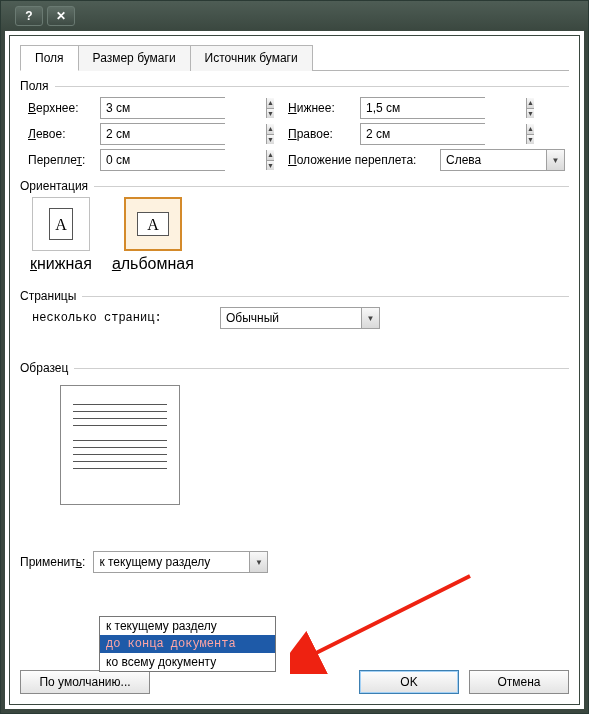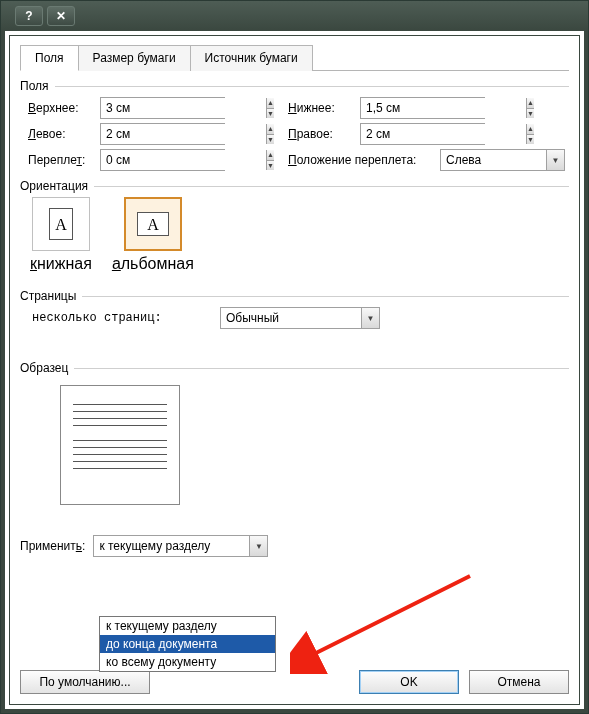--- a/index.html
+++ b/index.html
@@ -168,39 +168,40 @@
     background: #fff;
     padding: 18px 12px 6px 12px;
   }
   .preview-page .ln {
     border-top: 1px solid #555;
     margin-bottom: 6px;
   }
   .apply-row {
     display: flex;
     align-items: center;
-    margin-top: 10px;
+    margin-top: 26px;
     position: relative;
   }
   .apply-label { padding-right: 8px; }
   .dropdown-open {
     position: absolute;
     left: 89px;
     top: 580px;
     width: 177px;
     background: #fff;
     border: 1px solid #767676;
     z-index: 50;
   }
   .dropdown-open .opt {
     padding: 2px 6px;
   }
   .dropdown-open .opt.sel {
     background: #1e5aa8;
-    color: #ffffff;
+    color: #fca5a5;
+    font-family: Liberation Mono, monospace;
   }
   .button-row {
     position: absolute;
     left: 10px;
     right: 10px;
     bottom: 10px;
     display: flex;
     align-items: center;
     gap: 10px;
   }

